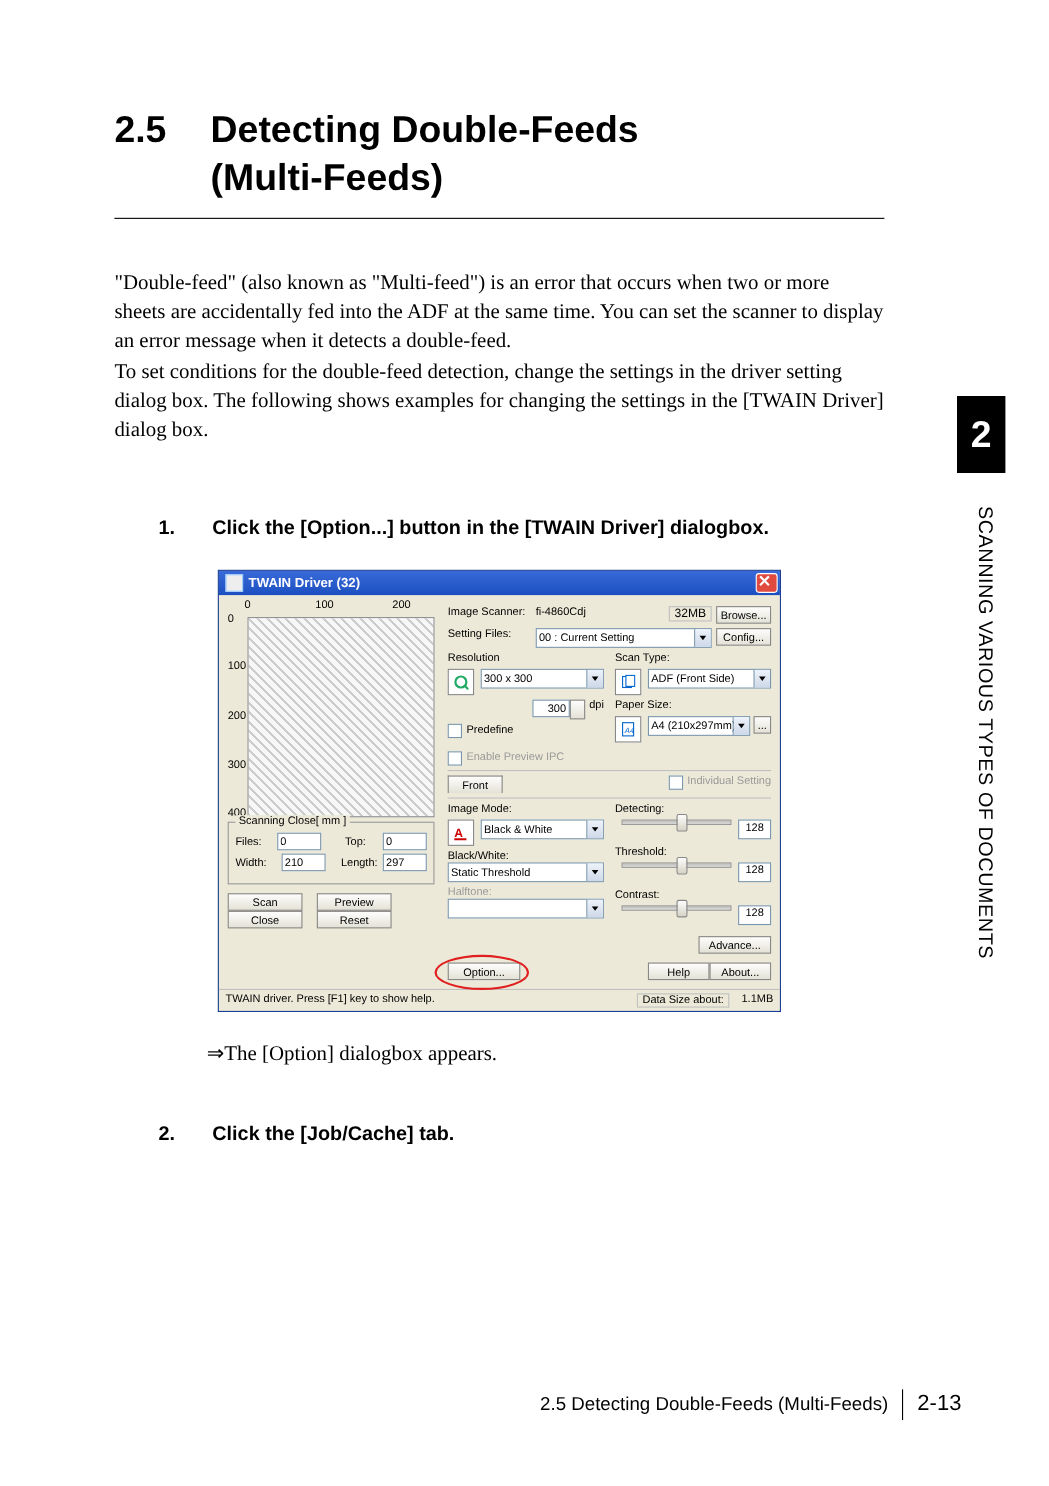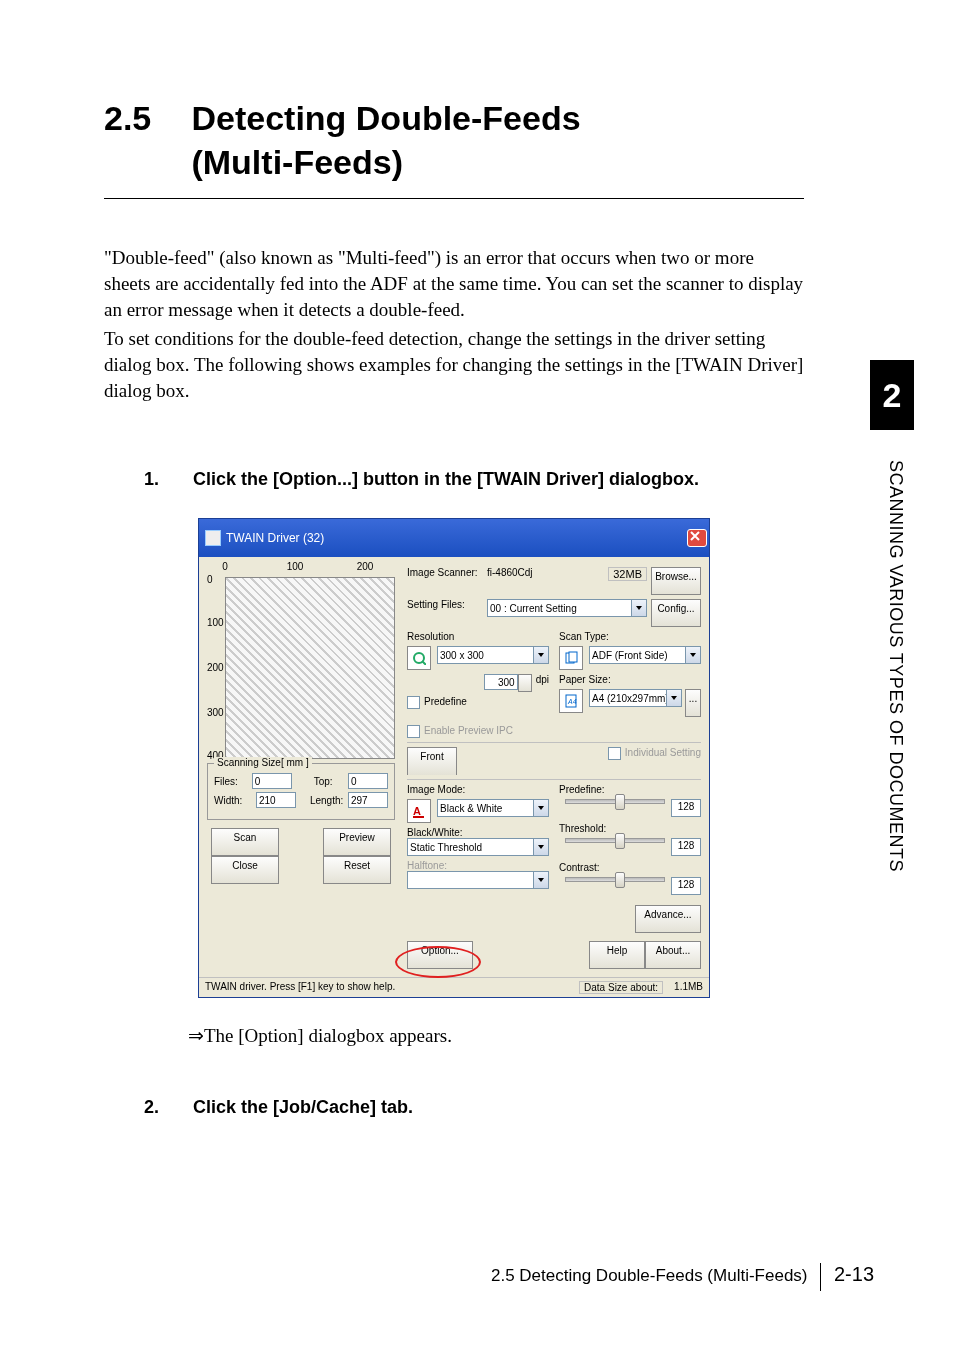--- a/index.html
+++ b/index.html
@@ -21,21 +21,21 @@
   .sidetab{position:absolute;right:40px;top:360px;width:44px;height:70px;background:#000;color:#fff;text-align:center;font-family:Arial,Helvetica,sans-serif;font-size:34px;font-weight:bold;line-height:70px}
   .sidetext{position:absolute;right:48px;top:460px;writing-mode:vertical-rl;font-family:Arial,Helvetica,sans-serif;font-size:18px;letter-spacing:0.5px}
 
   
   .footer{position:absolute;bottom:60px;right:80px;font-family:Arial,Helvetica,sans-serif;font-size:17px}
   .footer .sep{display:inline-block;border-left:1.5px solid #000;height:28px;vertical-align:middle;margin:0 8px}
   .footer .pn{font-size:20px}
 
   
   .win{border:1px solid #1c3f94;font-family:Tahoma,Arial,sans-serif;font-size:11px;color:#000;background:#ece9d8}
-  .titlebar{height:38px;background:linear-gradient(#3a6ad9,#1b4fc0);color:#fff;display:flex;align-items:center;padding:0 2px 0 6px;font-weight:normal;font-size:12px}
+  .titlebar{height:22px;background:linear-gradient(#3a6ad9,#1b4fc0);color:#fff;display:flex;align-items:center;padding:0 2px 0 6px;font-weight:bold;font-size:12px}
   .titlebar .ticon{width:14px;height:14px;background:#eee;margin-right:5px;border:1px solid #9cf}
   .titlebar .spacerflex{flex:1}
   .closebtn{width:18px;height:16px;border:1px solid #fff;border-radius:3px;background:#e04a3f;position:relative}
   .closebtn svg{position:absolute;left:2px;top:1px}
   .winbody{display:flex;padding:2px}
   .leftpanel{width:188px;padding:4px 6px 4px 6px}
   .rightpanel{flex:1;padding:4px 6px 2px 6px}
 
   
   .hruler{height:14px;position:relative;margin-left:18px}
@@ -44,22 +44,22 @@
   .vruler .num{position:absolute;left:0;font-size:10px;transform:translateY(-50%)}
   .preview{margin-left:18px;height:180px;border:1px solid #888;background:#f7f7f7;position:relative;overflow:hidden}
   .hatch{position:absolute;inset:0;background:repeating-linear-gradient(45deg,#ccc 0 2px,#f7f7f7 2px 6px)}
 
   .groupbox{border:1px solid #999;padding:6px 6px 8px 6px;margin-top:6px;position:relative}
   .grouptitle{position:absolute;top:-7px;left:6px;background:#ece9d8;padding:0 3px;font-size:10px}
   .fldrow{display:flex;align-items:center;margin:3px 0}
   .fldrow label{width:44px;font-size:10px}
   .tin{height:16px;border:1px solid #7a96ac;background:#fff;font-size:10px;padding:0 2px;box-sizing:border-box}
 
-  .btn{height:28px;border:1px solid #888;background:linear-gradient(#fdfdfd,#e4e2d6);font-size:10px;padding:0;box-sizing:border-box;text-align:center;line-height:18px;display:inline-block}
-  .btnrow{display:flex;gap:44px;justify-content:center;margin-top:8px}
+  .btn{height:16px;border:1px solid #888;background:linear-gradient(#fdfdfd,#e4e2d6);font-size:10px;padding:0;box-sizing:border-box;text-align:center;line-height:18px;display:inline-block}
+  .btnrow{display:flex;gap:13px;justify-content:flex-start;margin-top:8px}
   .btnrow .btn{width:68px}
 
   .rlabel{font-size:10px}
   .rrow{display:flex;align-items:flex-start;margin:4px 0}
   .dd{height:18px;border:1px solid #7a96ac;background:#fff;display:flex;align-items:center;padding:0 2px;font-size:10px;position:relative;box-sizing:border-box}
   .dd .arrow{position:absolute;right:0;top:0;width:14px;height:16px;border-left:1px solid #7a96ac;background:linear-gradient(#eef3fa,#cdd8e8)}
   .dd .arrow:after{content:"";position:absolute;left:4px;top:6px;border-left:3px solid transparent;border-right:3px solid transparent;border-top:4px solid #000}
   .iconbox{width:22px;height:22px;border:1px solid #888;background:#fff;margin-right:6px;display:flex;align-items:center;justify-content:center}
   .chk{width:11px;height:11px;border:1px solid #7a96ac;background:#fff;margin-right:4px;display:inline-block;vertical-align:middle}
   .disabled{color:#9a9a9a}
@@ -131,21 +131,21 @@
                 <span class="num" style="top:90px">200</span>
                 <span class="num" style="top:135px">300</span>
                 <span class="num" style="top:178px">400</span>
               </div>
               <div class="preview">
                   <div class="hatch"></div>
                 </div>
             </div>
 
             <div class="groupbox">
-              <span class="grouptitle">Scanning Size[ mm ]</span>
+              <span class="grouptitle">Scanning Close[ mm ]</span>
               <div class="fldrow">
                 <label>Files:</label>
                 <input class="tin" style="width: 40px;" value="0">
                 <label style="margin-left:22px;width:40px">Top:</label>
                 <input class="tin" style="width: 40px;" value="0">
               </div>
               <div class="fldrow">
                 <label>Width:</label>
                 <input class="tin" style="width: 40px;" value="210">
                 <label style="margin-left:14px;width:40px">Length:</label>
@@ -267,21 +267,21 @@
                 <div class="dd">
                   <span>Static Threshold</span>
                     <span class="arrow"></span>
                 </div>
                 <div class="rlabel disabled" style="margin-top:4px">Halftone:</div>
                 <div class="dd disabled">
                     <span class="arrow"></span>
                   </div>
               </div>
               <div class="col">
-                <div class="rlabel">Predefine:</div>
+                <div class="rlabel">Detecting:</div>
                 <div class="rrow">
                   <div class="sldtrack">
                       <div class="sldthumb" style="left:50%"></div>
                     </div>
                   <div class="valbox">128</div>
                 </div>
                 <div class="rlabel" style="margin-top:6px">Threshold:</div>
                 <div class="rrow">
                   <div class="sldtrack">
                       <div class="sldthumb" style="left:50%"></div>

